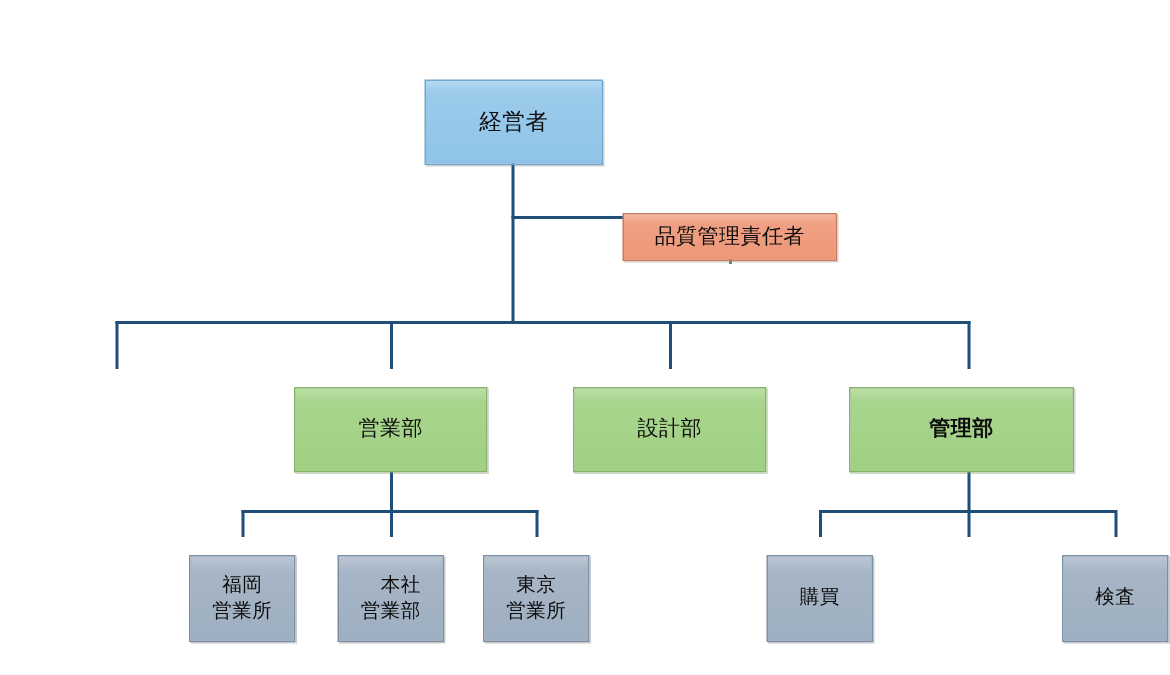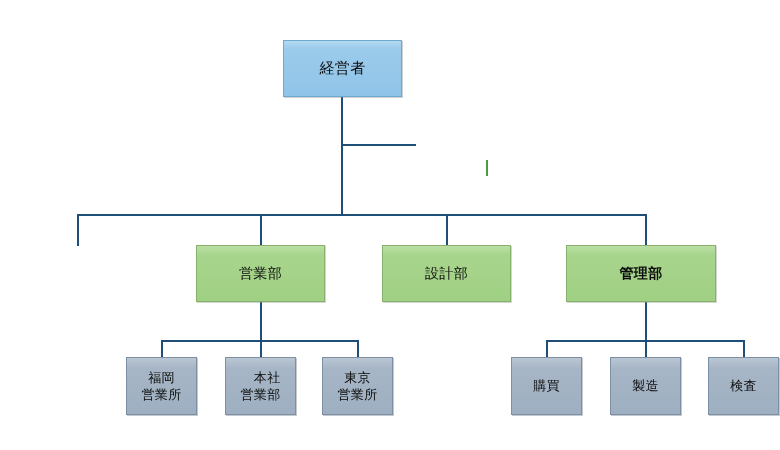--- a/index.html
+++ b/index.html
@@ -39,20 +39,21 @@
     display: flex;
     align-items: center;
     justify-content: center;
     text-align: center;
     color: #0d0d0d;
     line-height: 1.18;
     letter-spacing: 0.3px;
     white-space: pre-line;
     border-style: solid;
     border-width: 1px;
+    margin-top: 13px;
   }
 
   
   .node-exec {
     background: linear-gradient(180deg, #B3DAF2 0%, #9CCBEB 14%, #8FC4E8 100%);
     border-color: #6FA8CF;
     box-shadow: 1px 1px 0 rgba(120,120,120,0.35);
     font-size: 15px;
   }
 
@@ -106,37 +107,37 @@
   <div class="conn conn-v" style="left:357px; top:340px; height:18px;"></div>
 
   <div class="conn conn-v" style="left:645px; top:302px; height:40px;"></div>
   <div class="conn conn-h" style="left:546px; top:340px; width:198px;"></div>
   <div class="conn conn-v" style="left:546px; top:340px; height:18px;"></div>
   <div class="conn conn-v" style="left:645px; top:340px; height:18px;"></div>
   <div class="conn conn-v" style="left:743px; top:340px; height:18px;"></div>
 
   <div class="node node-exec" style="left:283px; top:40px; width:119px; height:57px;">経営者</div>
 
+  <div class="node node-quality" style="left:415px; top:129px; width:143px; height:32px;">品質管理責任者</div>
 
 
 
   <div class="node node-dept" style="left:196px; top:245px; width:129px; height:57px;">営業部</div>
 
   <div class="node node-dept" style="left:382px; top:245px; width:129px; height:57px;">設計部</div>
 
   <div class="node node-dept" style="left:566px; top:245px; width:150px; height:57px;font-weight:bold;">管理部</div>
 
   <div class="node node-unit two-line" style="left:126px; top:357px; width:71px; height:58px;">福岡
 営業所</div>
 
   <div class="node node-unit two-line" style="left:225px; top:357px; width:71px; height:58px;text-align:right;">本社
 営業部</div>
 
   <div class="node node-unit two-line" style="left:322px; top:357px; width:71px; height:58px;">東京
 営業所</div>
 
   <div class="node node-unit" style="left:511px; top:357px; width:71px; height:58px;">購買</div>
 
-  <div class="node node-unit" style="left:610px; top:357px; width:71px; height:58px;">製造</div>
 
   <div class="node node-unit" style="left:708px; top:357px; width:71px; height:58px;">検査</div>
 
 </div>
 
 </body></html>

